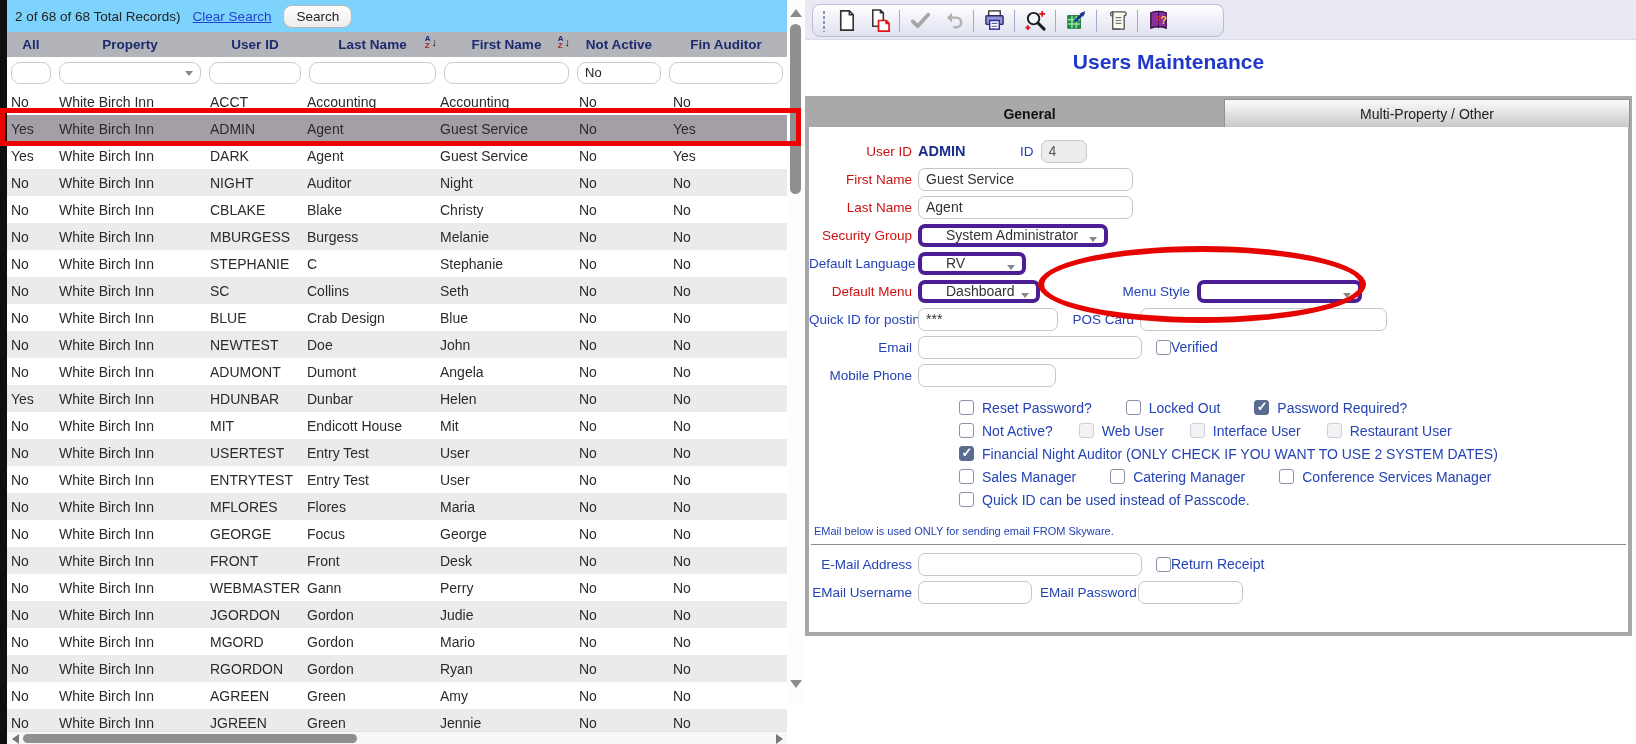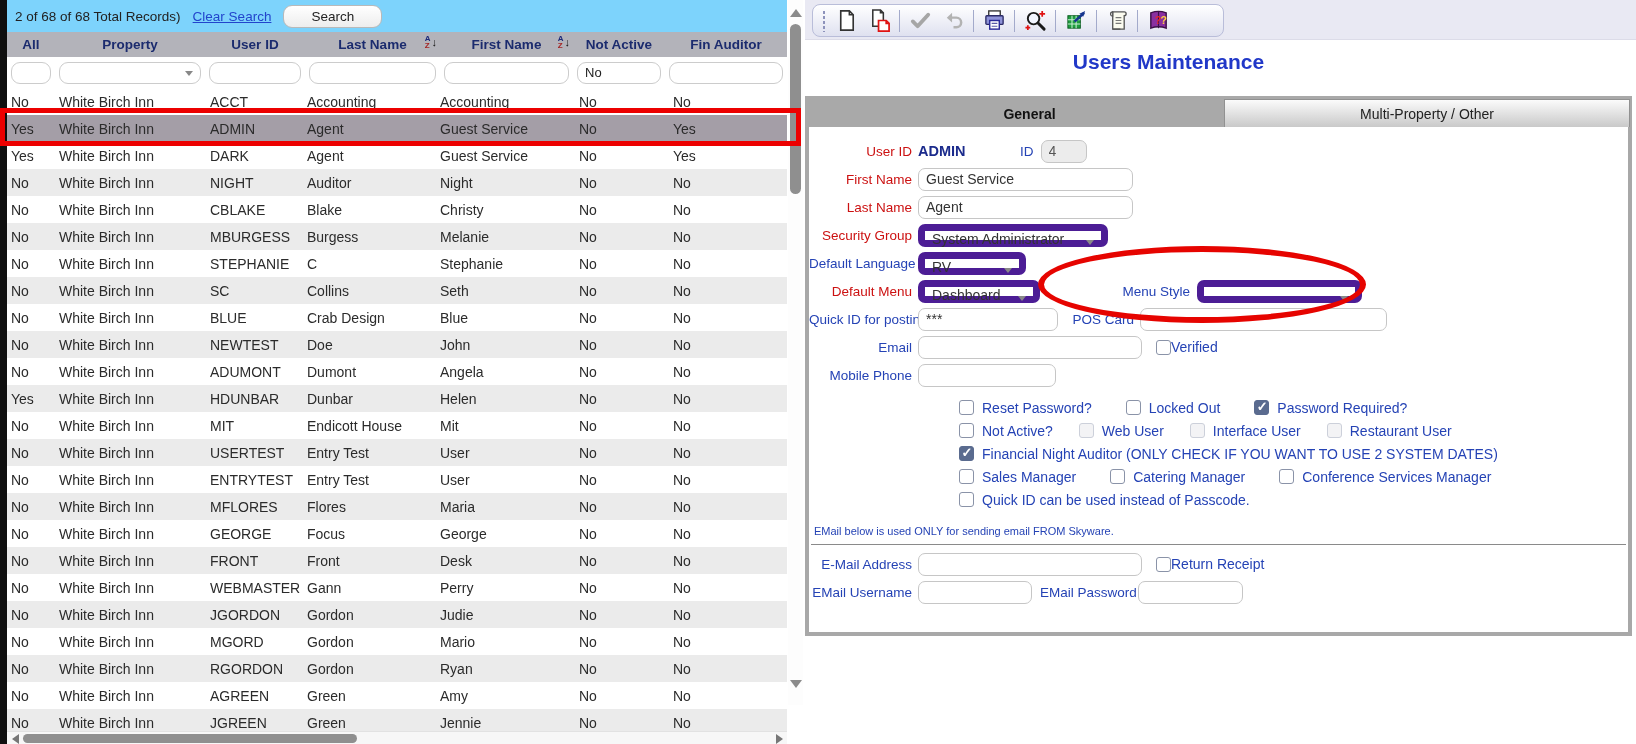--- a/index.html
+++ b/index.html
@@ -12,21 +12,21 @@
     color:#222;
   }
   
   .left-edge { position:absolute; left:0; top:0; width:7px; height:744px; background:#0f0f0f; }
 
   
   .left-panel { position:absolute; left:7px; top:0; width:780px; height:740px; background:#7dd3fc; }
   .lp-topbar { position:absolute; left:0; top:0; width:100%; height:32px; display:flex; align-items:center; gap:12px; padding-left:8px; font-size:13.5px; }
   .records-text { color:#222; white-space:nowrap; }
   .clear-link { color:#2244cc; text-decoration:underline; cursor:pointer; white-space:nowrap; }
-  .search-btn { border:1px solid #b9b9b9; border-radius:9px; background:linear-gradient(#ffffff,#ededed); padding:3px 27px; font-size:13.5px; color:#222; cursor:pointer; }
+  .search-btn { border:1px solid #b9b9b9; border-radius:9px; background:linear-gradient(#ffffff,#ededed); padding:3px 12px; font-size:13.5px; color:#222; cursor:pointer; }
 
   .grid7 { display:grid; grid-template-columns:48px 150px 100px 135px 133px 92px auto; }
   .lp-header { position:absolute; top:32px; left:0; width:100%; height:25px; background:#b3b3ba; }
   .hcell { position:relative; display:flex; align-items:center; justify-content:center; color:#1b2b6e; font-weight:700; font-size:13.5px; }
   .sortwrap { position:absolute; right:3px; top:3px; display:flex; align-items:center; }
   .sortletters { display:flex; flex-direction:column; font-size:8px; line-height:7px; font-weight:700; }
   .s-a { color:#1c2a7a; } .s-z { color:#a32424; }
   .sortarrow { font-size:11px; color:#111; line-height:10px; margin-left:1px; font-weight:700; }
 
   .lp-filter { position:absolute; top:57px; left:0; width:100%; height:31px; background:#fff; align-items:center; }
@@ -76,21 +76,21 @@
   .content-box { position:absolute; left:805px; top:127px; width:827px; height:509px; background:#fff; border-left:4px solid #a8a8a8; border-right:4px solid #a8a8a8; border-bottom:4px solid #a8a8a8; padding-top:5px; }
 
   .frow { display:flex; align-items:center; height:26px; margin-top:2px; }
   .flabel { width:103px; text-align:right; margin-right:6px; font-size:13.5px; white-space:nowrap; }
   .req { color:#cc1111; }
   .opt { color:#2543b5; }
   .inline-label { text-align:right; font-size:13.5px; white-space:nowrap; }
   .uid-value { font-size:14.5px; font-weight:700; color:#1b2b8c; }
   .tinput { height:23px; border:1px solid #c6c6c6; border-radius:7px; padding:0 7px; font-size:14px; font-family:"Liberation Sans",sans-serif; color:#333; background:#fff; outline:none; }
   .tinput:disabled, .tinput.dis { background:#ececec; color:#555; }
-  .selectbox { position:relative; height:23px; border:7px solid #4c1d95; border-radius:7px; background:#fff; display:flex; padding:0 20px 0 7px; font-size:14px; color:#333; cursor:pointer; }
+  .selectbox { position:relative; height:23px; border:4px solid #4c1d95; border-radius:7px; background:#fff; display:flex; align-items:center; padding:0 20px 0 24px; font-size:14px; color:#333; cursor:pointer; }
   .sel-arrow { position:absolute; right:7px; top:9px; width:0; height:0; border-left:4px solid transparent; border-right:4px solid transparent; border-top:5px solid #888; }
 
   .cbrow { display:flex; align-items:center; height:23px; margin-left:150px; gap:8px; }
   .cb { width:15px; height:15px; border:1.6px solid #8a93a8; border-radius:3px; background:#fff; flex:none; cursor:pointer; position:relative; }
   .cb.checked { background:#5a6b8f; border-color:#5a6b8f; }
   .cb.checked::after { content:"✓"; position:absolute; left:1.5px; top:-2.5px; color:#fff; font-size:13px; font-weight:700; }
   .cb.disabled { background:#f3f3f5; border-color:#ccd0da; cursor:default; }
   .cblabel { font-size:14px; color:#2543b5; white-space:nowrap; }
   .cbgap { width:18px; }
 

